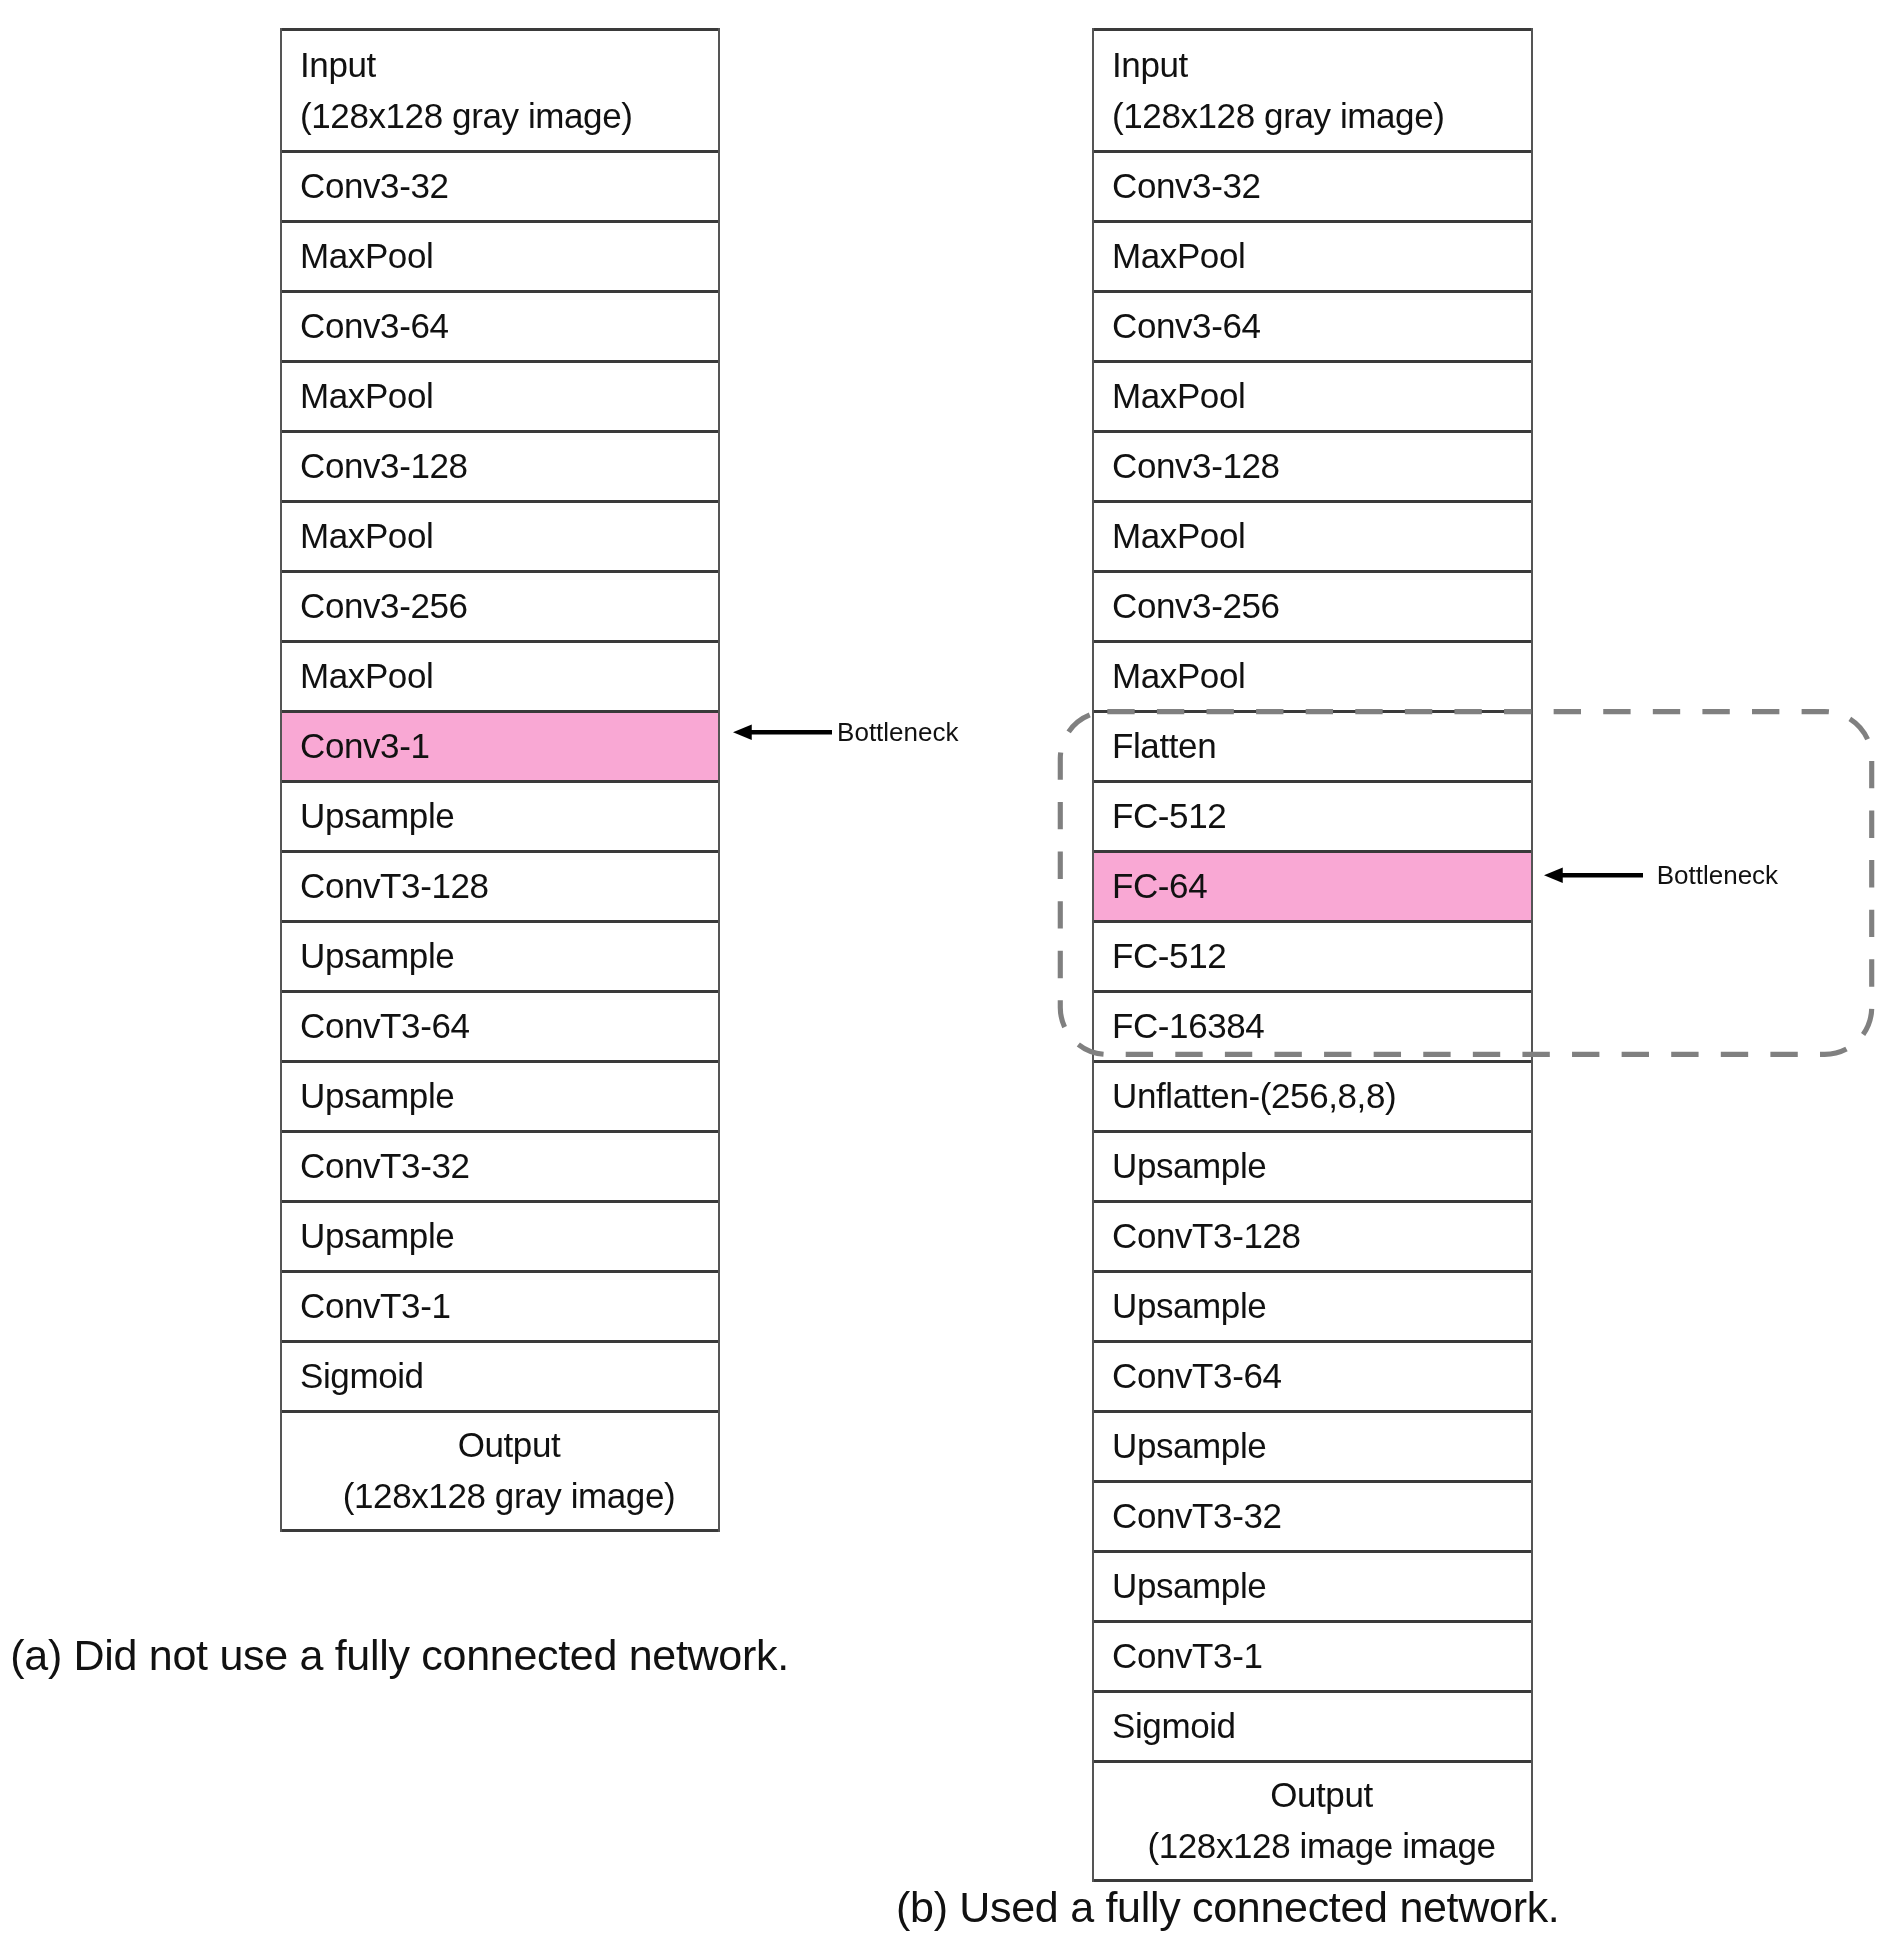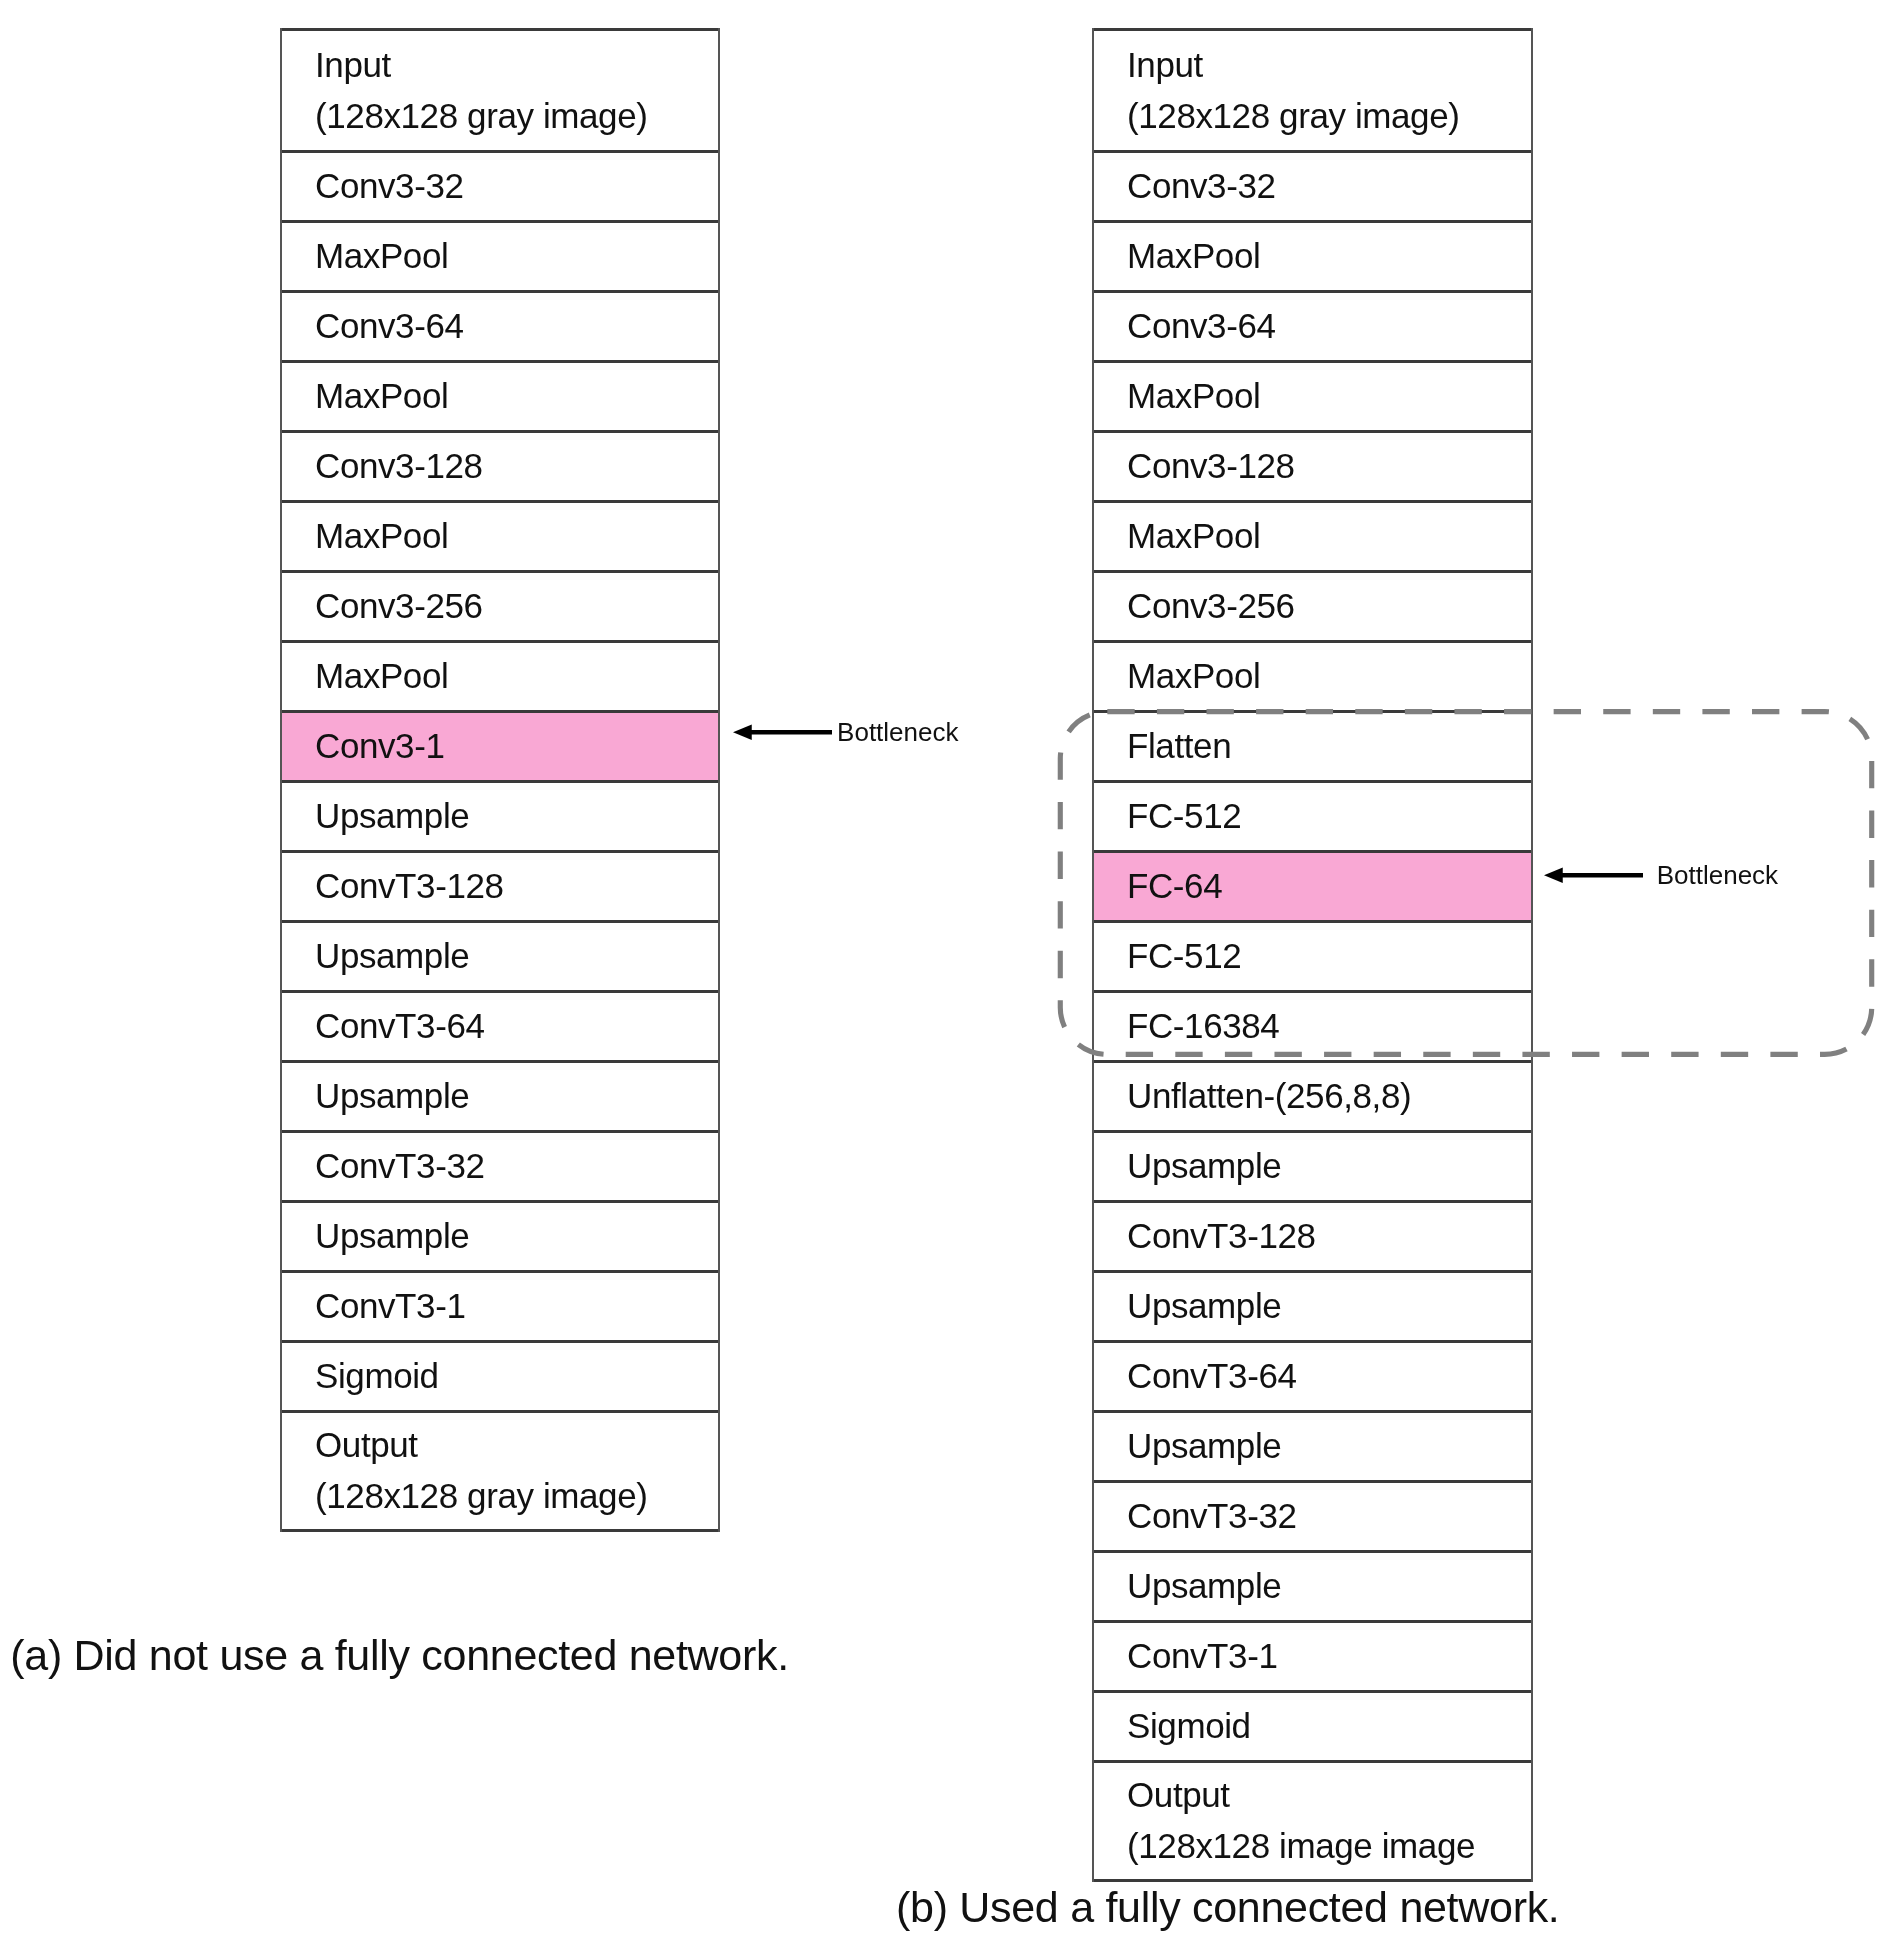--- a/index.html
+++ b/index.html
@@ -2,24 +2,24 @@
 <html style="font-size:13.7px"><head>
 <meta charset="utf-8">
 <style>
   html, body { margin:0; padding:0; background:#ffffff; }
   body { width:1900px; height:1952px; position:relative; overflow:hidden;
          font-family:"Liberation Sans", "DejaVu Sans", sans-serif; color:#111; }
   .stack { position:absolute; top:28px; border-left:2.6px solid #555; border-right:2.6px solid #555; box-sizing:border-box; }
   .stack.left { left:280px; width:440px; }
   .stack.right { left:1092px; width:441px; }
   .layer { box-sizing:border-box; height:70px; border-top:3.4px solid #3a3a3a; background:#fff;
-           padding-left:33px; display:flex; flex-direction:column; justify-content:center;
+           padding-left:18px; display:flex; flex-direction:column; justify-content:center;
            font-size:35px; line-height:1.45; letter-spacing:-0.4px; }
   .layer.double { height:122px; }
-  .layer:last-child { border-bottom:3.4px solid #3a3a3a; }
+  .layer:last-child { border-bottom:3.4px solid #3a3a3a;align-items:center; }
   .layer.highlight { background:#f9a8d4; }
   .layer span { display:block; white-space:nowrap; }
   .caption { position:absolute; font-size:43px; white-space:nowrap; color:#111; letter-spacing:-0.3px; }
   .caption.a { left:10.3px; top:1603px;margin-top:28px; }
   .caption.b { left:896px; top:1883px; }
   .annot { position:absolute; display:flex; align-items:center; }
   .annot .label { font-family:"Liberation Sans", sans-serif; font-size:26px; color:#111; margin-left:5.1px; }
   .annot svg { display:block; }
   .annot.left { left:733px; top:717px; }
   .annot.right { left:1544px; top:860px; }

